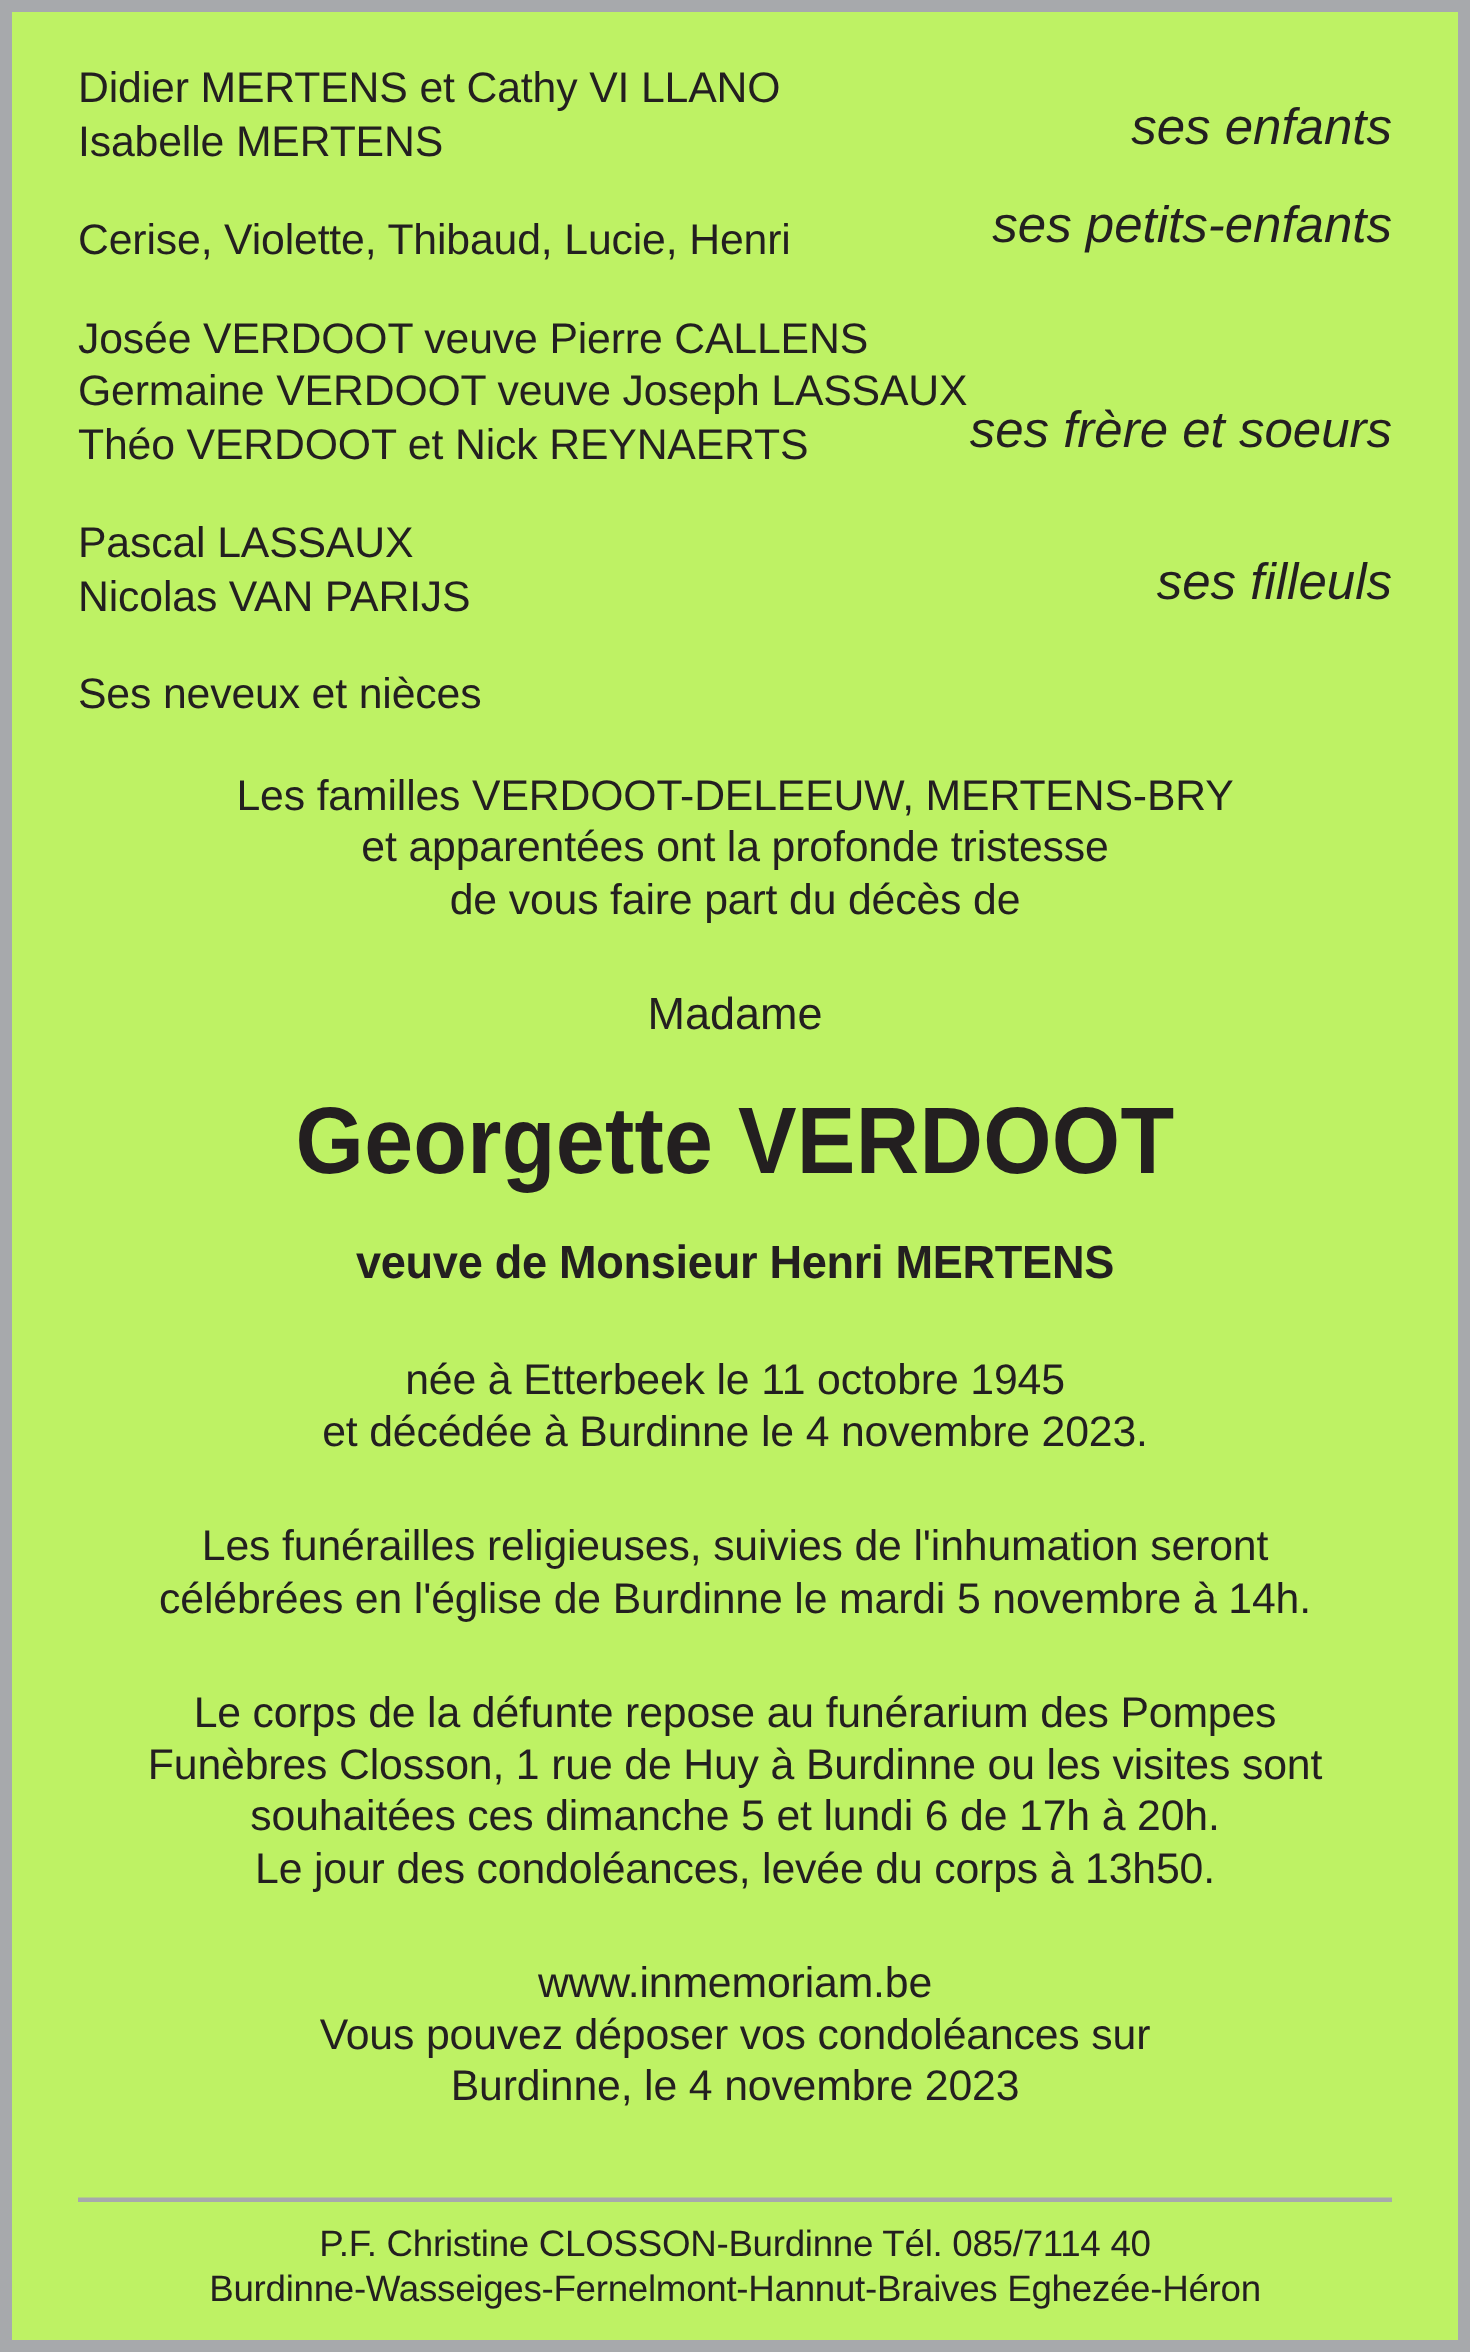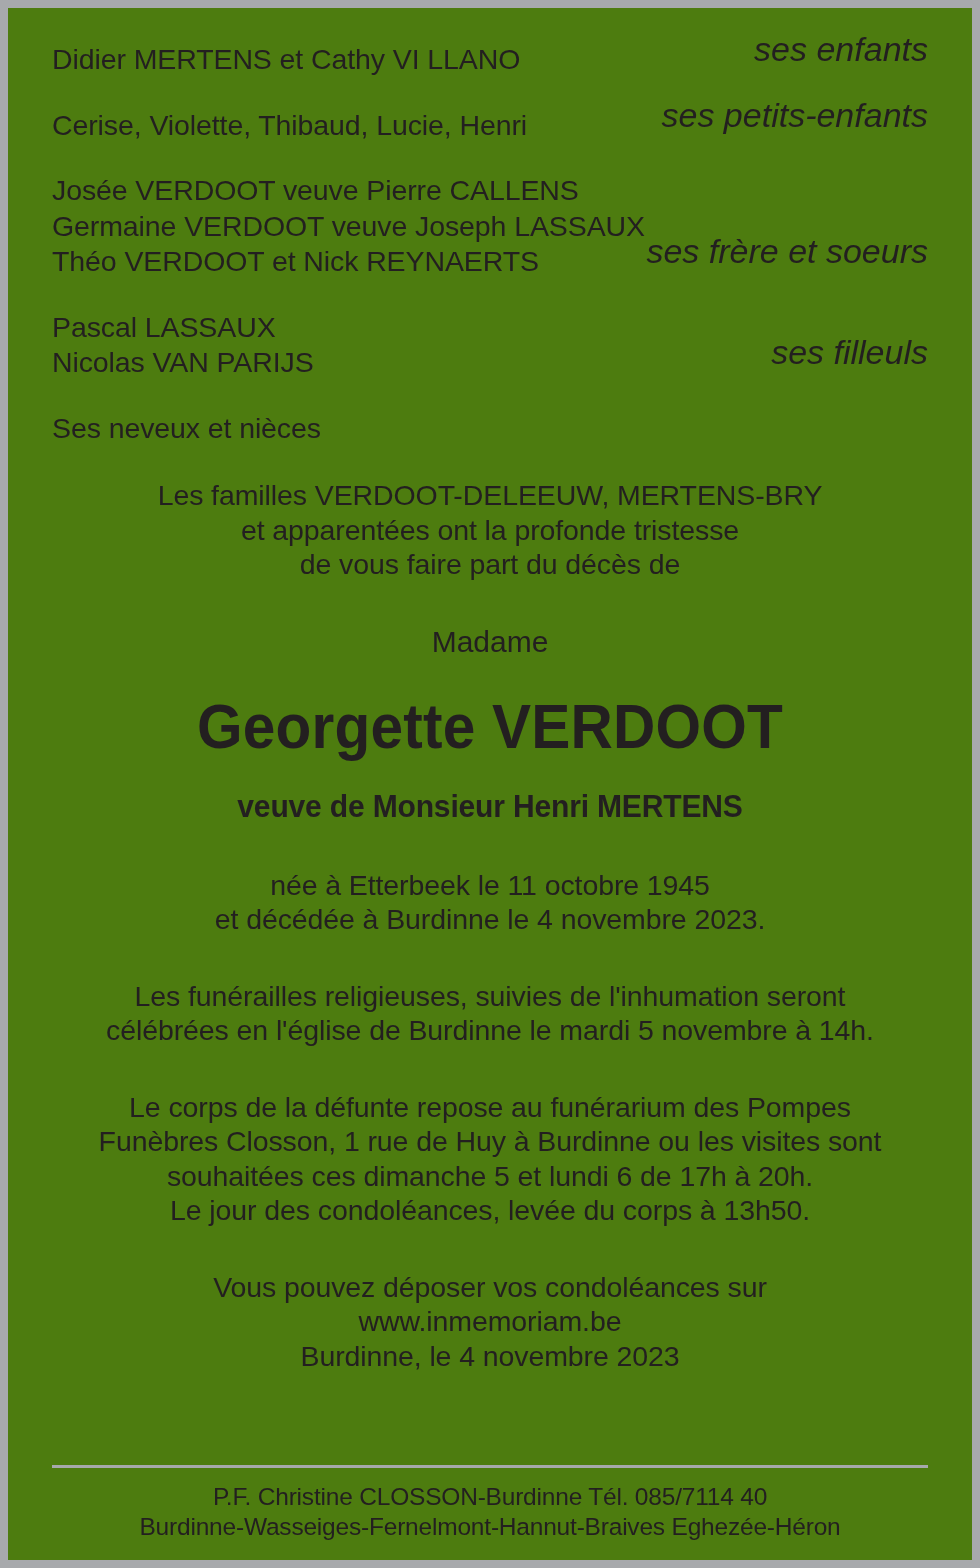--- a/index.html
+++ b/index.html
@@ -14,21 +14,21 @@
     color: #231f20;
     overflow: hidden;
   }
 
   
   .notice-frame {
     box-sizing: border-box;
     width: 980px;
     height: 1568px;
     border: 8px solid #a7a9ac;
-    background: #4d7c0f;
+    background: #bef264;
     position: relative;
   }
 
   .notice-page {
     box-sizing: border-box;
     width: 100%;
     height: 100%;
     padding: 34px 44px 0 44px;
     position: relative;
     display: block;
@@ -129,20 +129,21 @@
 </head>
 <body>
 
 <div class="notice-frame">
   <div class="notice-page">
 
     <div class="relatives-block">
 
       <div class="relative-group">
         <div class="relative-line">Didier MERTENS et Cathy VI LLANO</div>
+        <div class="relative-line">Isabelle MERTENS</div>
         <div class="relative-role">ses enfants</div>
       </div>
 
       <div class="relative-group">
         <div class="relative-line">Cerise, Violette, Thibaud, Lucie, Henri</div>
         <div class="relative-role">ses petits-enfants</div>
       </div>
 
       <div class="relative-group">
         <div class="relative-line">Josée VERDOOT veuve Pierre CALLENS</div>
@@ -188,22 +189,22 @@
       </div>
 
       <div class="para repose-block">
         <span class="para-line">Le corps de la défunte repose au funérarium des Pompes</span>
         <span class="para-line">Funèbres Closson, 1 rue de Huy à Burdinne ou les visites sont</span>
         <span class="para-line">souhaitées ces dimanche 5 et lundi 6 de 17h à 20h.</span>
         <span class="para-line">Le jour des condoléances, levée du corps à 13h50.</span>
       </div>
 
       <div class="para condolences-block">
+        <span class="para-line">www.inmemoriam.be</span>
         <span class="para-line">Vous pouvez déposer vos condoléances sur</span>
-        <span class="para-line">www.inmemoriam.be</span>
         <span class="para-line">Burdinne, le 4 novembre 2023</span>
       </div>
 
     </div>
 
     <div class="footer">
       <div class="footer-rule"></div>
       <div class="footer-text">
         <span class="footer-line">P.F. Christine CLOSSON-Burdinne Tél. 085/7114 40</span>
         <span class="footer-line">Burdinne-Wasseiges-Fernelmont-Hannut-Braives Eghezée-Héron</span>

